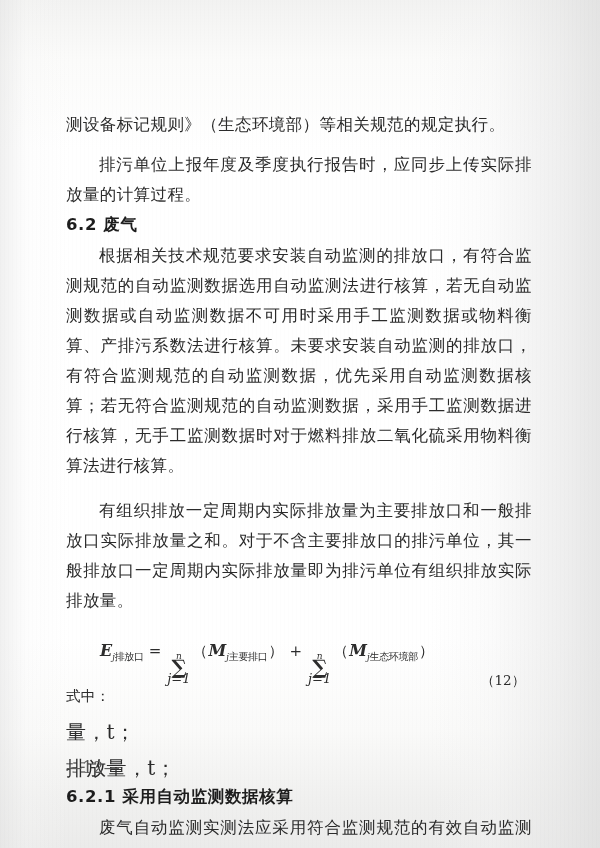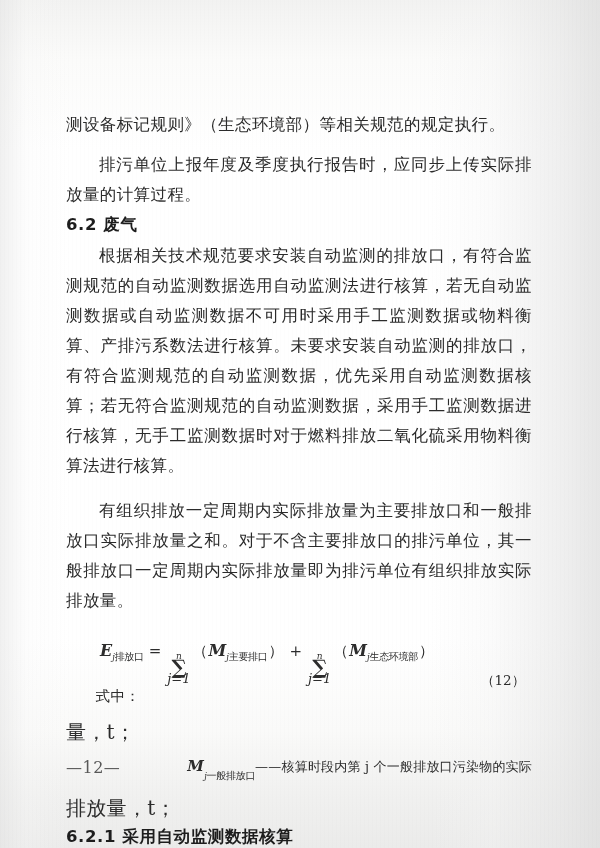--- a/index.html
+++ b/index.html
@@ -164,21 +164,20 @@
 
   
   .defs { margin-top: 2px; }
   .def-row {
     display: flex;
     align-items: baseline;
     font-size: 13px;
     line-height: 28px;
     color: #2b2b2b;
     filter: blur(0.2px);
-    text-align: right;
   }
   .def-label {
     width: 74px;
     flex: 0 0 74px;
     font-size: 14.5px;
     letter-spacing: 0.3px;
   }
   .def-body {
     flex: 1;
     font-size: 13px;
@@ -249,24 +248,20 @@
       <span class="eqnum">（12）</span>
     </div>
 
     <div class="defs">
 
       <div class="def-row">
         <span class="def-label">式中：</span>
       </div>
       <div class="def-cont">量，t；</div>
 
-      <div class="def-row" style="margin-top:6px;">
-        <span class="def-label"></span>
-        <span class="def-body"><span class="var">M</span><span class="sub"><span>j</span><span class="cn">一般排放口</span></span><span>——</span><span>核算时段内第 j 个一般排放口污染物的实际</span></span>
-      </div>
       <div class="def-cont">排放量，t；</div>
 
     </div>
 
     <h3 class="heading" style="margin-top:0;">6.2.1 采用自动监测数据核算</h3>
 
     <p class="para indent" style="margin-top:1px;">废气自动监测实测法应采用符合监测规范的有效自动监测数</p>
 
   </div>
 

